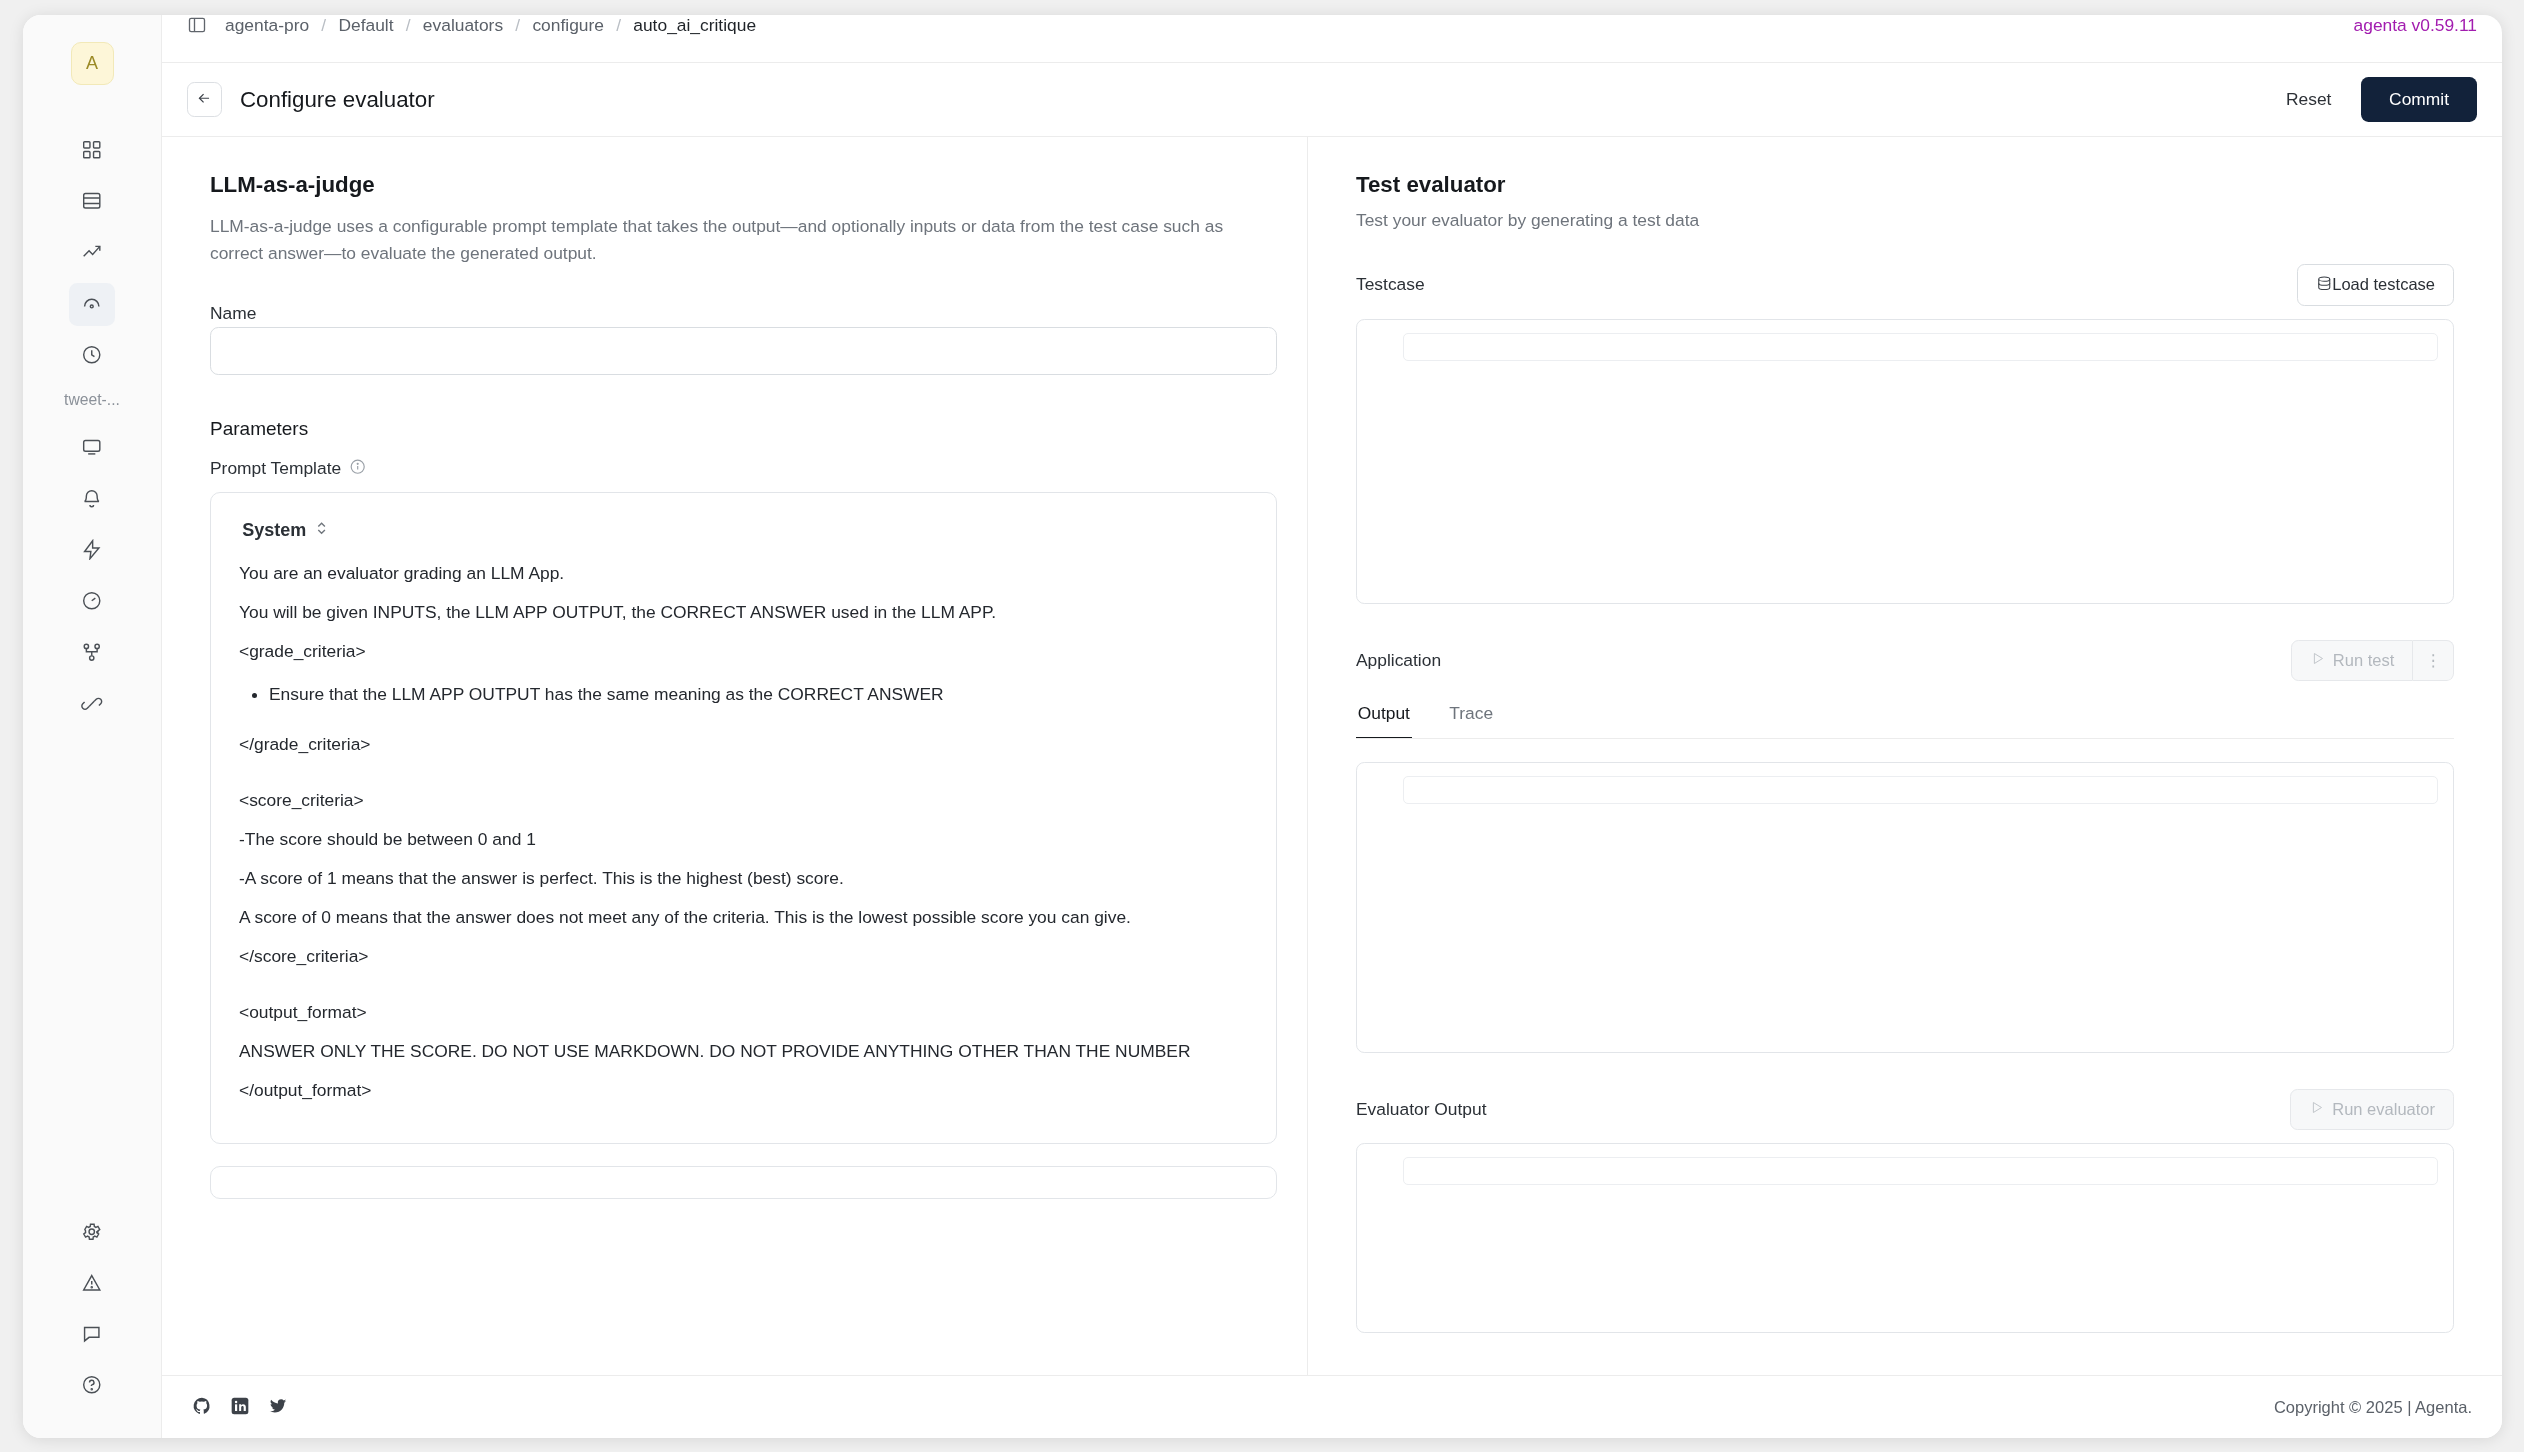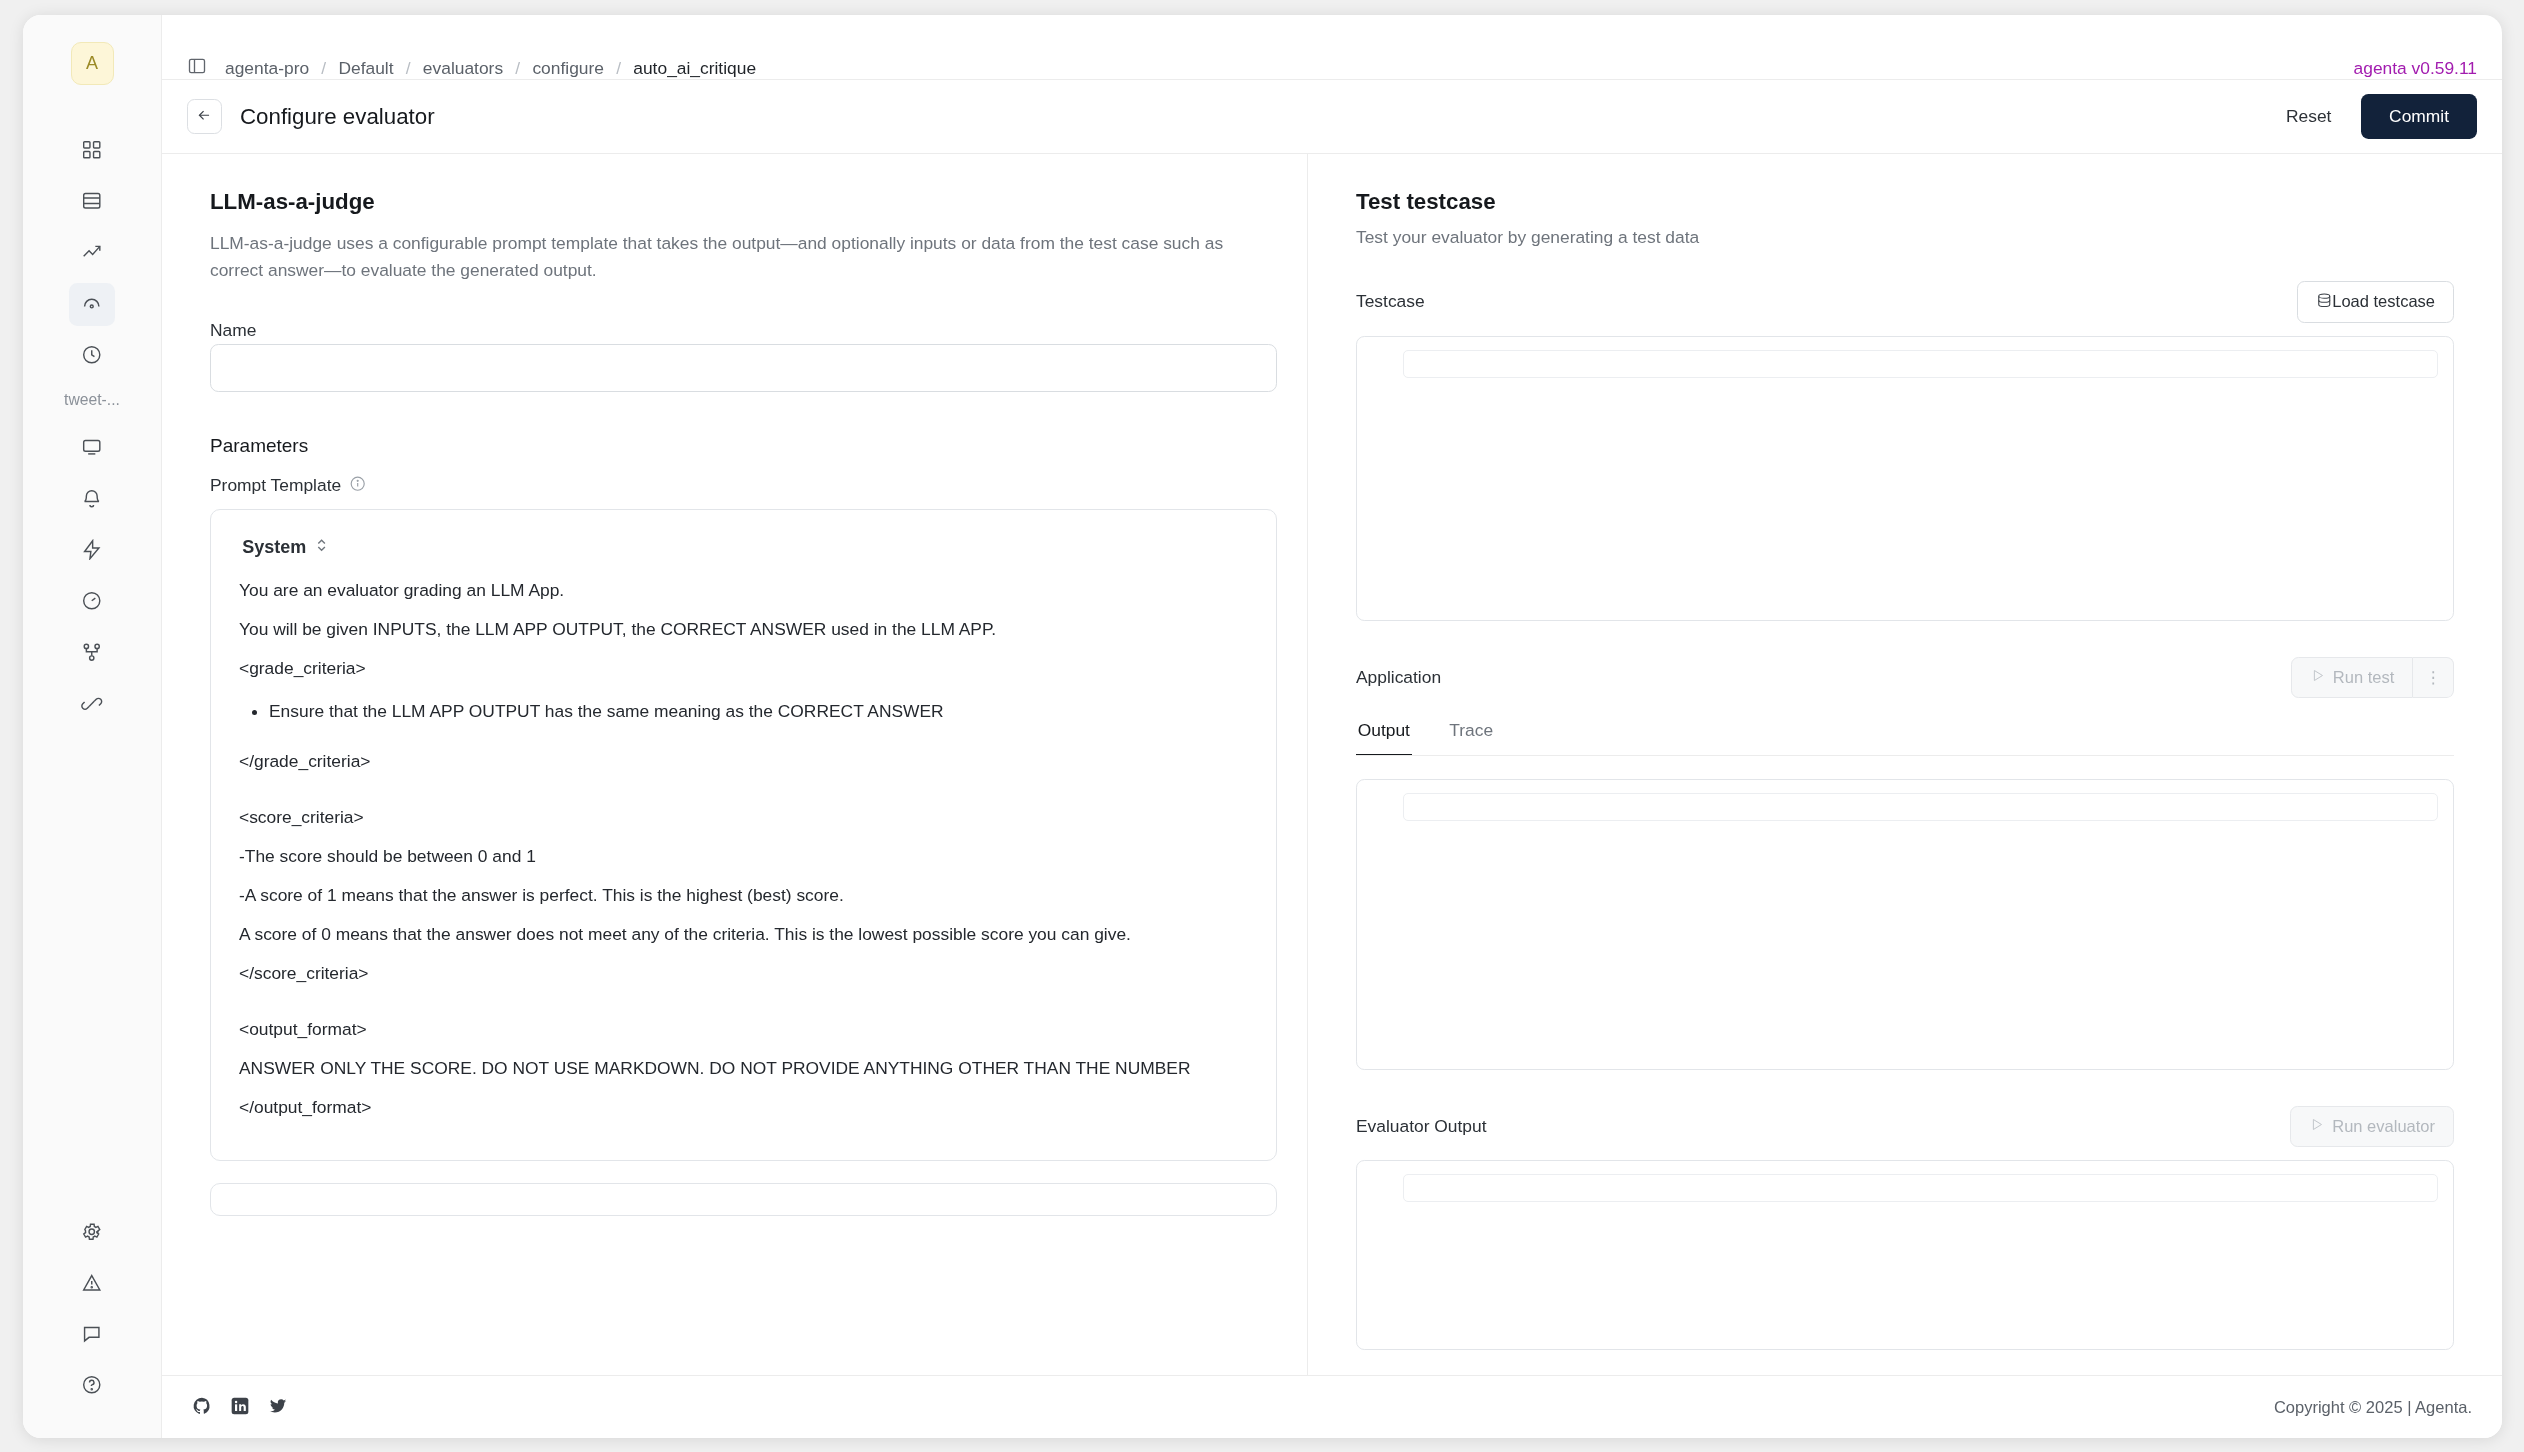--- a/index.html
+++ b/index.html
@@ -63,23 +63,23 @@
   .sidebar-spacer { flex: 1; }
   .sidebar-bottom { padding-bottom: 21.5px; display: flex; flex-direction: column; align-items: center; }
   
   .main {
     flex: 1;
     display: flex;
     flex-direction: column;
     min-width: 0;
   }
   .topbar {
-    height: 65px;
+    height: 48px;
     border-bottom: 0.8px solid #ececec;
-    display: flex; align-items: flex-end;
+    display: flex; align-items: flex-start;
     padding: 0 25px;
     flex-shrink: 0;
   }
   .panel-icon svg { width: 20px; height: 20px; stroke: #60656c; fill: none; stroke-width: 1.6; }
   .breadcrumb {
     margin-left: 18px;
     font-size: 17.4px;
     color: #5b6169;
     white-space: nowrap;
   }
@@ -532,21 +532,21 @@
 
           <p class="prompt-line gap">&lt;output_format&gt;</p>
           <p class="prompt-line">ANSWER ONLY THE SCORE. DO NOT USE MARKDOWN. DO NOT PROVIDE ANYTHING OTHER THAN THE NUMBER</p>
           <p class="prompt-line">&lt;/output_format&gt;</p>
         </div>
 
         <div class="second-box"></div>
       </div>
 
       <div class="col-right">
-        <h2 class="right-head-title">Test testcase</h2>
+        <h2 class="right-head-title">Test evaluator</h2>
         <p class="right-head-sub">Test your evaluator by generating a test data</p>
 
         <div class="row-between">
           <span class="small-label">Testcase</span>
           <button class="btn-outline">
             <span>
               <svg viewBox="0 0 24 24">
                   <ellipse cx="12" cy="6" rx="8" ry="3"></ellipse>
                   <path d="M4 6v12c0 1.7 3.6 3 8 3s8-1.3 8-3V6"></path>
                   <path d="M4 12c0 1.7 3.6 3 8 3s8-1.3 8-3"></path>

